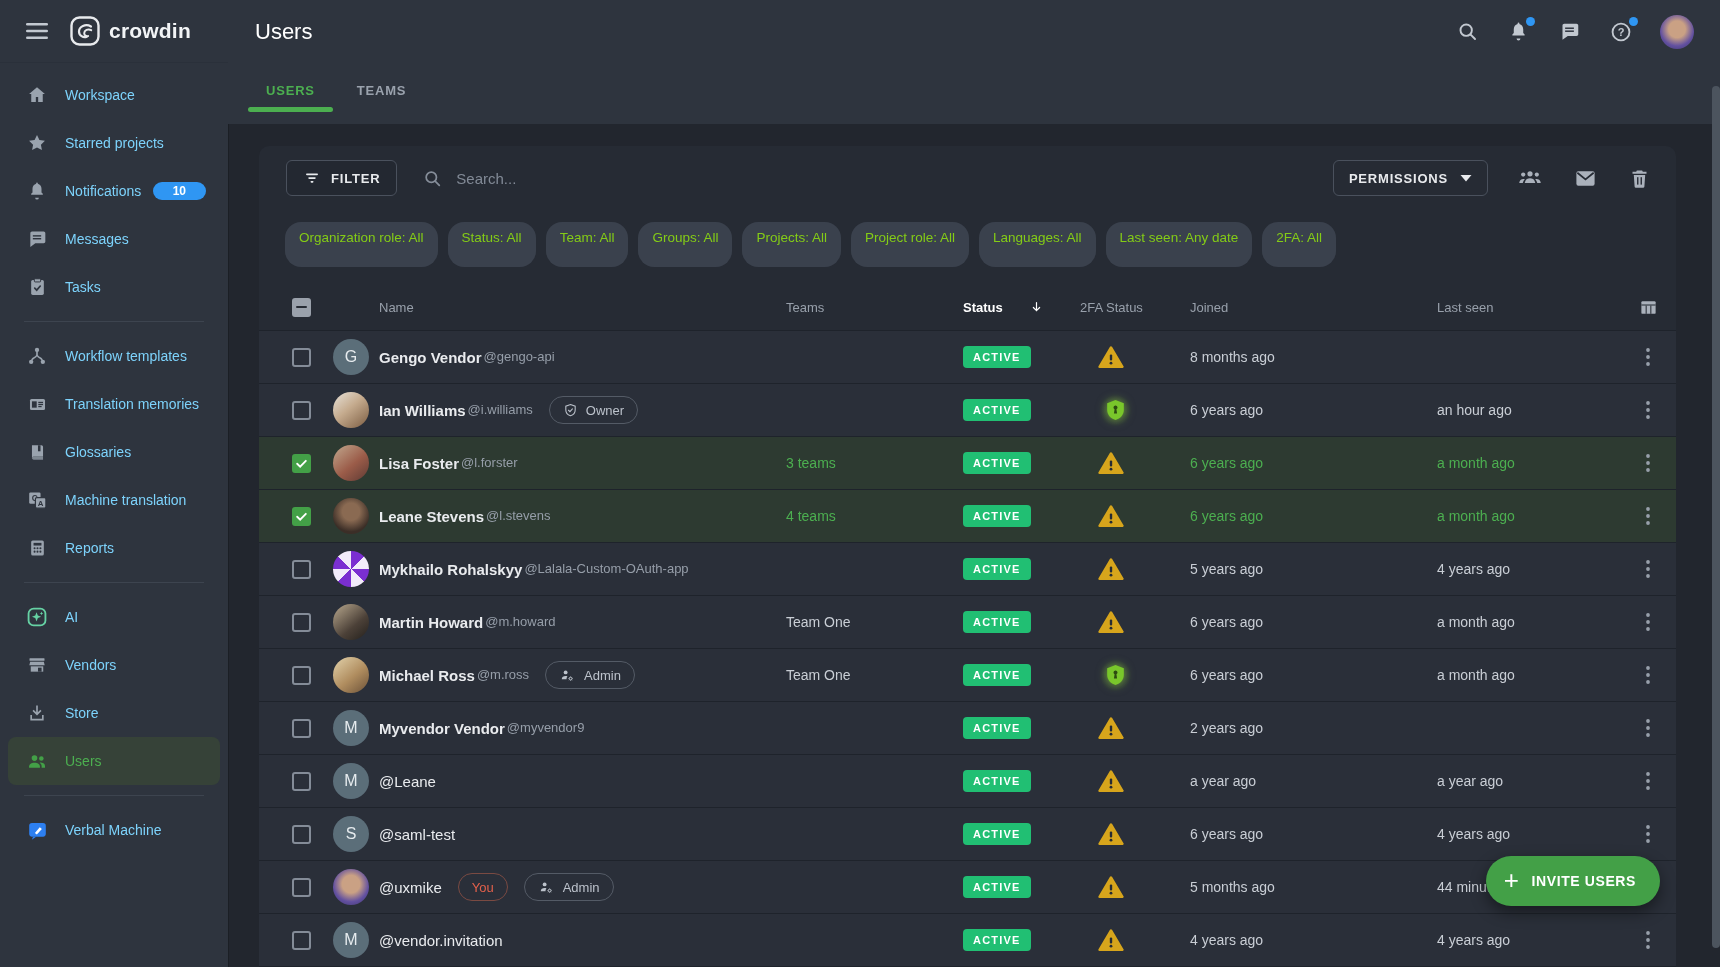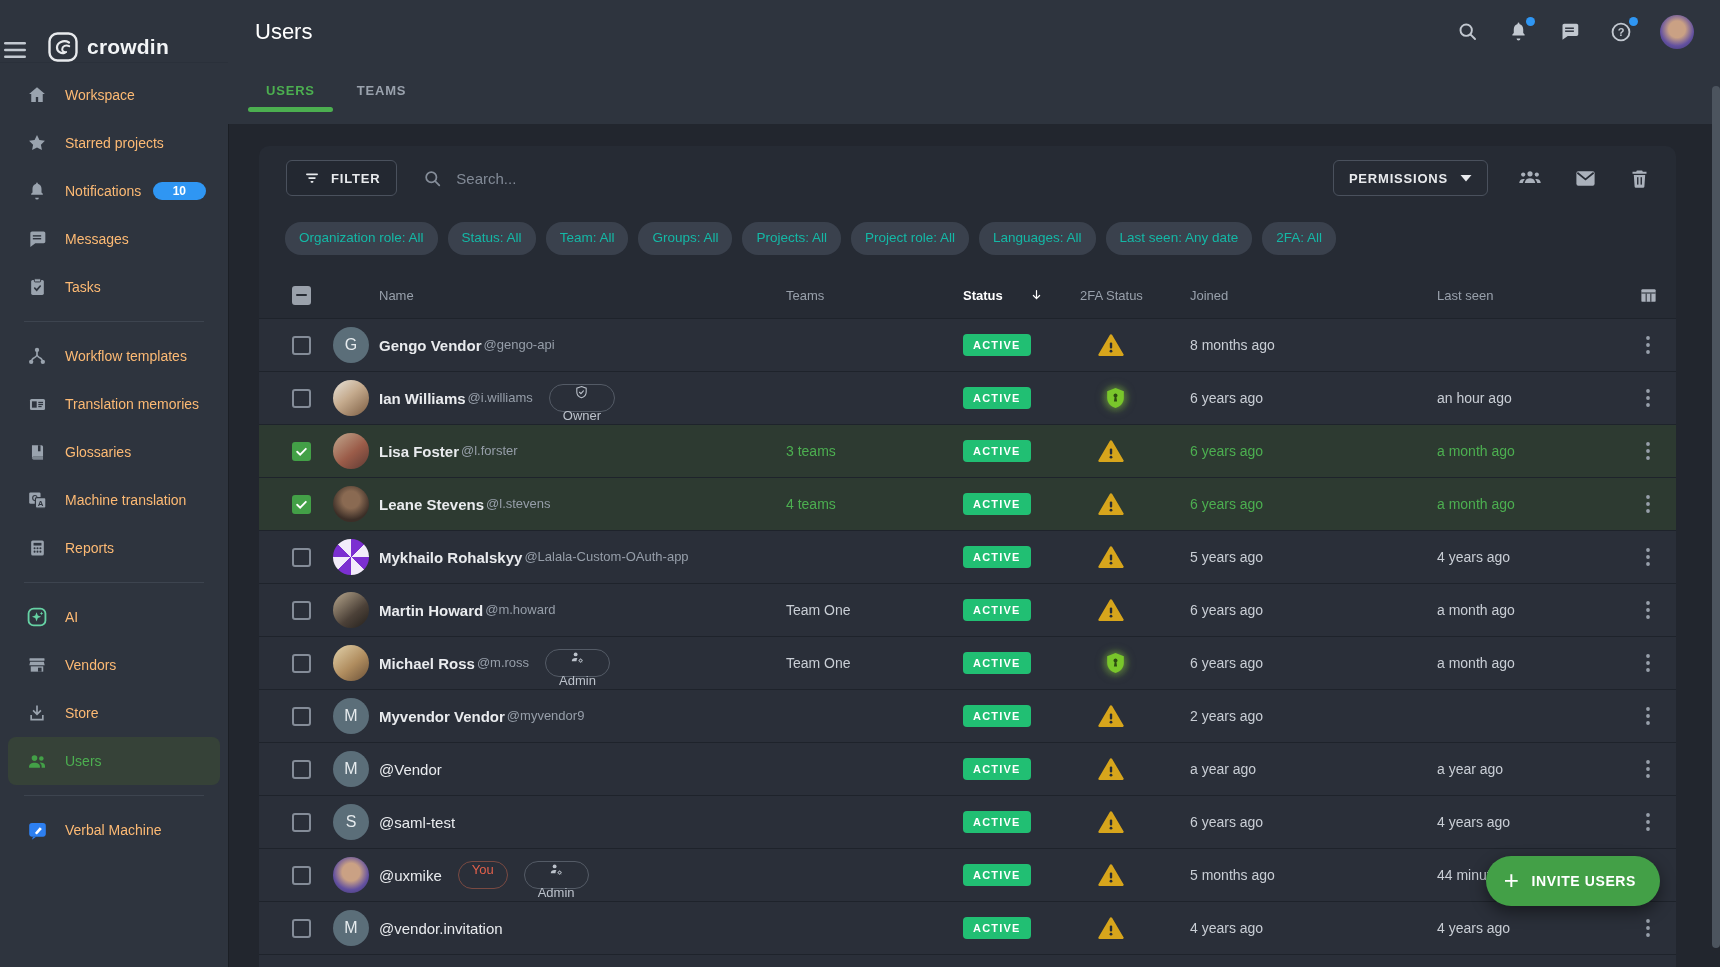--- a/index.html
+++ b/index.html
@@ -1,29 +1,29 @@
 <!DOCTYPE html>
 <html><head>
 <meta charset="utf-8">
 <style>
   html,body{margin:0;padding:0;background:#22262e;font-family:"Liberation Sans",sans-serif;}
   *{box-sizing:border-box;}
   .app{position:relative;width:1720px;height:967px;display:flex;background:#22262e;overflow:hidden;}
 
   
   .sidebar{width:228px;flex:none;background:#2e343e;display:flex;flex-direction:column;box-shadow:1px 0 0 rgba(0,0,0,.18);}
-  .sidebar-top{height:63px;flex:none;display:flex;align-items:flex-end;gap:18px;border-bottom:1px solid #2a303a;}
+  .sidebar-top{height:63px;flex:none;display:flex;align-items:center;padding-left:22px;gap:18px;border-bottom:1px solid #2a303a;}
   .burger{background:none;border:none;padding:4px;cursor:pointer;display:flex;}
   .logo{display:flex;align-items:center;gap:9px;cursor:pointer;}
   .logo-text{color:#f2f4f6;font-size:21px;font-weight:700;letter-spacing:.2px;}
   .nav{padding-top:8px;}
   .nav-item{height:48px;margin:0 8px;border-radius:8px;display:flex;align-items:center;padding-left:18px;cursor:pointer;}
   .nav-ico{width:22px;height:22px;flex:none;display:flex;align-items:center;justify-content:center;color:#9aa3ae;}
   .nav-ico svg{display:block;}
-  .nav-label{margin-left:17px;font-size:14px;color:#fdba74;white-space:nowrap;}
+  .nav-label{margin-left:17px;font-size:14px;color:#7dd3fc;white-space:nowrap;}
   .nav-item.active{background:#364238;}
   .nav-item.active .nav-label{color:#4caf50;}
   .nav-item.active .nav-ico{color:#43a047;}
   .nav-badge{margin-left:auto;margin-right:14px;background:#2f96f3;color:#fff;font-size:12px;font-weight:700;padding:2px 20px;border-radius:10px;}
   .nav-divider{height:1px;background:#3d444f;margin:10px 24px;}
 
   
   .main{flex:1;display:flex;flex-direction:column;position:relative;}
   .topbar{height:63px;flex:none;background:#2e343e;display:flex;align-items:center;padding:0 26px 0 27px;}
   .page-title{margin:0;font-size:22px;font-weight:500;color:#fff;}
@@ -45,21 +45,21 @@
   .toolbar{display:flex;align-items:center;height:36px;margin:14px 24px 0 27px;}
   .filter-btn{height:36px;display:flex;align-items:center;gap:10px;padding:0 16px;background:#232831;border:1px solid #4a515d;border-radius:6px;color:#e8eaed;font-size:13px;font-weight:700;letter-spacing:.8px;cursor:pointer;font-family:inherit;}
   .search{display:flex;align-items:center;gap:12px;margin-left:26px;color:#858d99;}
   .search input{background:transparent;border:none;outline:none;color:#dfe3e8;font-size:15px;width:300px;font-family:inherit;}
   .search input::placeholder{color:#828a96;}
   .toolbar-right{margin-left:auto;display:flex;align-items:center;gap:28px;}
   .perm-btn{height:36px;display:flex;align-items:center;gap:12px;padding:0 15px;background:transparent;border:1px solid #4a515d;border-radius:6px;color:#e8eaed;font-size:13px;font-weight:700;letter-spacing:.8px;cursor:pointer;font-family:inherit;}
   .ico-btn{background:none;border:none;padding:2px;color:#aab1bb;cursor:pointer;display:flex;}
 
   .chips{display:flex;gap:10px;margin:26px 24px 0 26px;}
-  .chip{height:33px;line-height:31px;padding:0 14px;border-radius:16px;background:#3a414d;color:#14b8a6;font-size:13.5px;white-space:nowrap;cursor:pointer;}
+  .chip{height:45px;line-height:31px;padding:0 14px;border-radius:16px;background:#3a414d;color:#84cc16;font-size:13.5px;white-space:nowrap;cursor:pointer;}
 
   
   .grid{display:grid;grid-template-columns:74px 46px 407px 177px 117px 110px 247px 1fr 56px;align-items:center;}
   .thead{height:46px;margin-top:17px;color:#98a0ab;font-size:13px;}
   .th-status{color:#fff;font-weight:700;display:flex;align-items:center;gap:26px;cursor:pointer;}
   .th-icon{display:flex;justify-content:center;color:#9aa1ab;}
   .cell-check{display:flex;padding-left:33px;}
   .cb{width:19px;height:19px;border-radius:3px;border:2px solid #848c98;display:flex;align-items:center;justify-content:center;cursor:pointer;flex:none;}
   .cb-ind{background:#9aa1ab;border-color:#9aa1ab;}
   .cb-ind .minus{width:11px;height:2.5px;background:#262b34;border-radius:1px;}
@@ -76,21 +76,21 @@
   .av-mykhailo{background:repeating-conic-gradient(#7b2fd1 0% 12.5%,#f2ecfa 0% 25%);}
   .av-martin{background:linear-gradient(140deg,#b9a98f,#4c4138 60%,#23201c);}
   .av-michael{background:linear-gradient(140deg,#e3d3ac,#b08d5f 55%,#6b5138);}
   .av-mike{background:radial-gradient(circle at 50% 42%,#caa184 0 32%,#6250a0 64%,#3c3366);}
 
   .cell-name{display:flex;align-items:center;gap:16px;padding-right:10px;}
   .nm{display:flex;flex-direction:row;justify-content:center;gap:2px;}
   .nm-name{color:#e9ebee;font-size:15px;font-weight:700;}
   .nm-user{color:#969ea9;font-size:13px;}
   .nm-handle{color:#e9ebee;font-size:15px;font-weight:500;}
-  .pill{display:inline-flex;align-items:center;gap:8px;height:28px;padding:0 13px;border:1px solid #545b66;border-radius:14px;color:#bcc2cb;font-size:13px;white-space:nowrap;flex-direction:column;}
+  .pill{display:inline-flex;align-items:center;gap:8px;height:28px;padding:0 13px;border:1px solid #545b66;border-radius:14px;color:#bcc2cb;font-size:13px;white-space:nowrap;}
   .pill-ico{display:flex;color:#bcc2cb;}
   .pill-you{color:#e2604b;border-color:#7a4a42;}
   .cell-text{color:#c9ced5;font-size:14px;}
   .row.selected .cell-text{color:#4caf50;}
   .teams-link{cursor:pointer;}
   .status-badge{display:inline-block;padding:5px 10px;border-radius:4px;background:#21bf73;color:#fff;font-size:11px;font-weight:700;letter-spacing:1.2px;}
   .cell-2fa{display:flex;padding-left:18px;}
   .twofa{display:flex;align-items:center;justify-content:center;}
   .twofa-enabled{padding:5px;border-radius:50%;background:radial-gradient(circle,rgba(140,210,60,.28) 0%,rgba(140,210,60,0) 65%);filter:drop-shadow(0 0 4px rgba(150,220,60,.55));}
   .cell-kebab{display:flex;justify-content:center;}
@@ -751,21 +751,21 @@
               </div>
             </div>
             <div class="row grid">
               <div class="cell-check">
                 <span class="cb"></span>
               </div>
               <div class="cell-av">
                 <span class="avatar av-letter">M</span>
               </div>
               <div class="cell-name">
-                <span class="nm-handle">@Vendor</span>
+                <span class="nm-handle">@Leane</span>
               </div>
               <div class="cell-text"></div>
               <div><span class="status-badge">ACTIVE</span></div>
               <div class="cell-2fa">
                 <span class="twofa">
                   <svg width="26" height="26" viewBox="0 0 24 24">
                     <path d="M12 3.2 22.6 21H1.4z" fill="#d7a51c" stroke="#d7a51c" stroke-width="2.2" stroke-linejoin="round"></path>
                     <rect x="10.9" y="9.6" width="2.2" height="5.6" rx="1" fill="#262b34"></rect>
                     <circle cx="12" cy="17.7" r="1.3" fill="#262b34"></circle>
                   </svg>

